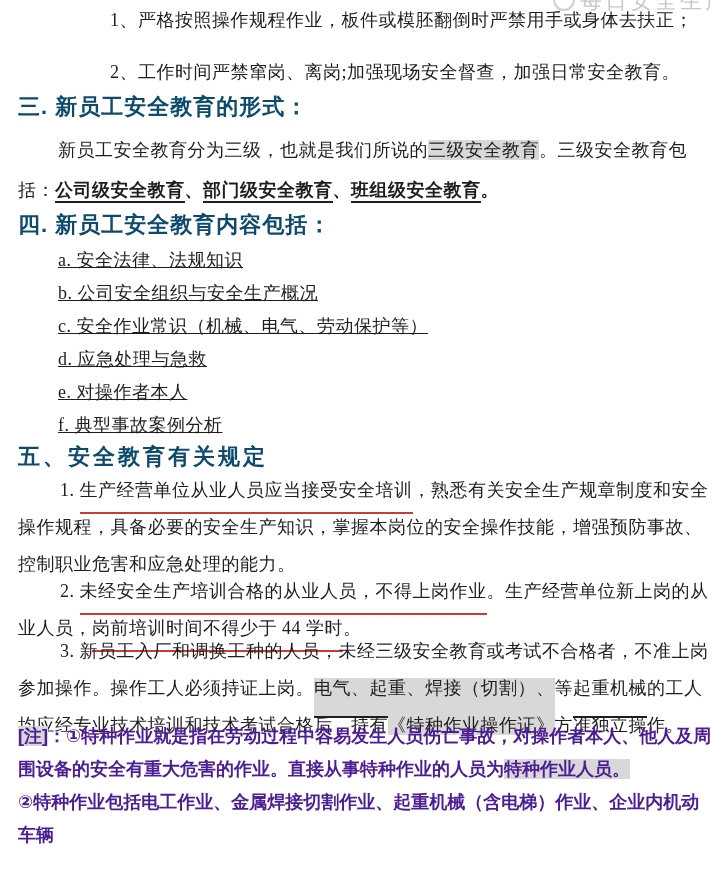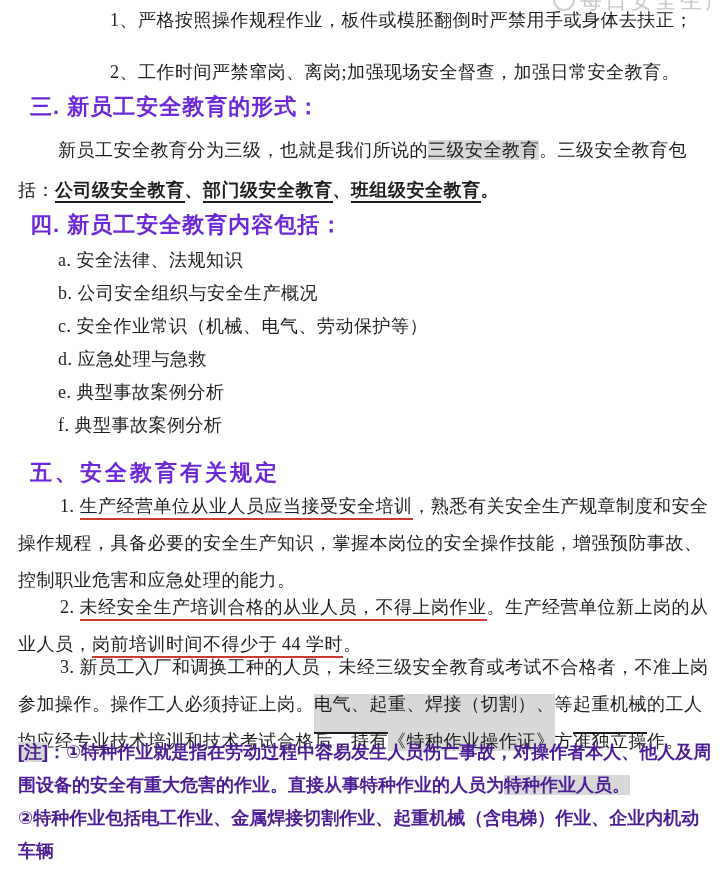--- a/index.html
+++ b/index.html
@@ -25,31 +25,31 @@
     vertical-align:-3px; margin-right:5px;
   }
   .sub {
     font-size:18px; line-height:28px; margin:0;
     padding-left:92px; letter-spacing:0.5px;
   }
   .sub-2 { margin-top:24px; }
   .heading {
     font-family:"Liberation Sans","DejaVu Sans",sans-serif;
     font-weight:bold; font-size:22px; line-height:30px;
-    margin:6px 12px 0; letter-spacing:1px; color:#6d28d9;
+    margin:6px 0 0; letter-spacing:1px; color:#0c4a6e;
   }
   .h-four { margin-top:0; }
   .h-five { margin-top:0; letter-spacing:3px; }
   .para-three {
     font-size:18px; line-height:40px; margin:8px 0 0;
     text-indent:40px; letter-spacing:0.5px;
   }
   .content-list {
-    list-style:none; margin:4px 0 16px; padding:0 0 0 40px;
-    font-size:18px; line-height:33px; letter-spacing:0.5px;
+    list-style:none; margin:4px 0 0; padding:0 0 0 40px;
+    font-size:18px; line-height:33px; letter-spacing:0.5px;text-decoration:underline;
   }
   .p-intro {
     font-size:18px; line-height:37px; margin:4px 0 0;
     text-indent:40px; letter-spacing:0.5px;
   }
   .p-num {
     font-size:18px; line-height:37px; margin:0;
     text-indent:42px; letter-spacing:0.5px;
   }
   .p2 { margin-top:-10px; }
@@ -60,21 +60,21 @@
     margin:-24px 0 0; color:#4c1d95;
   }
   .note-2 { margin-top:0; }
   .hl { background:#d8d8d8; }
   .bold { font-weight:bold; }
   .bold-u {
     font-weight:bold;
     border-bottom:2px solid #1e1e1e; padding-bottom:1px;
   }
   .red-u {
-    border-bottom:2px solid #cc3b32; padding-bottom:2px;
+    border-bottom:2px solid #cc3b32; padding-bottom:12px;
   }
   .blk-u {
     border-bottom:2px solid #1e1e1e; padding-bottom:18px;
   }
 </style>
 </head>
 <body>
 
 <div class="page">
 
@@ -89,21 +89,21 @@
 
   <p class="para-three"><span>新员工安全教育分为三级，也就是我们所说的</span><span class="hl">三级安全教育</span><span>。三级安全教育包括：</span><span class="bold-u">公司级安全教育</span><span class="bold">、</span><span class="bold-u">部门级安全教育</span><span class="bold">、</span><span class="bold-u">班组级安全教育</span><span class="bold">。</span></p>
 
   <h2 class="heading h-four">四. 新员工安全教育内容包括：</h2>
 
   <ul class="content-list">
     <li>a. 安全法律、法规知识</li>
     <li>b. 公司安全组织与安全生产概况</li>
     <li>c. 安全作业常识（机械、电气、劳动保护等）</li>
     <li>d. 应急处理与急救</li>
-    <li>e. 典型事故案例分析</li>
+    <li>e. 对操作者本人</li>
     <li>f. 典型事故案例分析</li>
   </ul>
 
   <h2 class="heading h-five">五、安全教育有关规定</h2>
 
 
   <p class="p-num"><span>1. </span><span class="red-u">生产经营单位从业人员应当接受安全培训</span><span>，熟悉有关安全生产规章制度和安全操作规程，具备必要的安全生产知识，掌握本岗位的安全操作技能，增强预防事故、控制职业危害和应急处理的能力。</span></p>
 
   <p class="p-num p2"><span>2. </span><span class="red-u">未经安全生产培训合格的从业人员，不得上岗作业</span><span>。生产经营单位新上岗的从业人员，</span><span class="red-u">岗前培训时间不得少于 44 学时</span><span>。</span></p>
 

